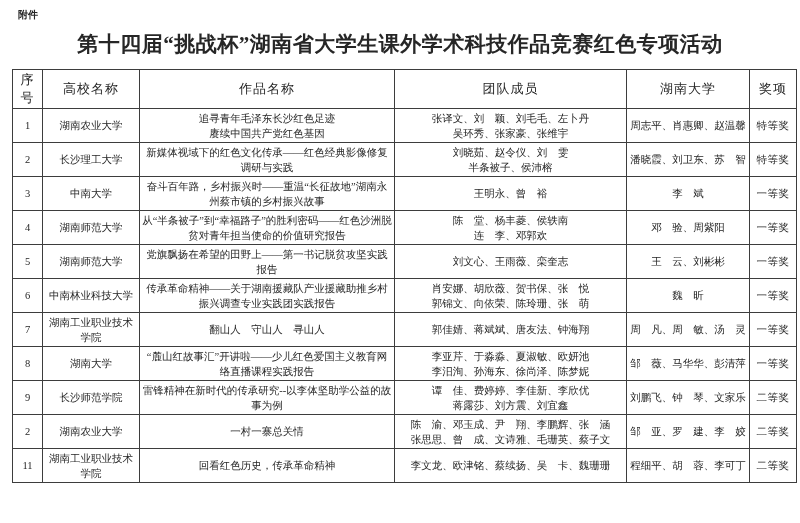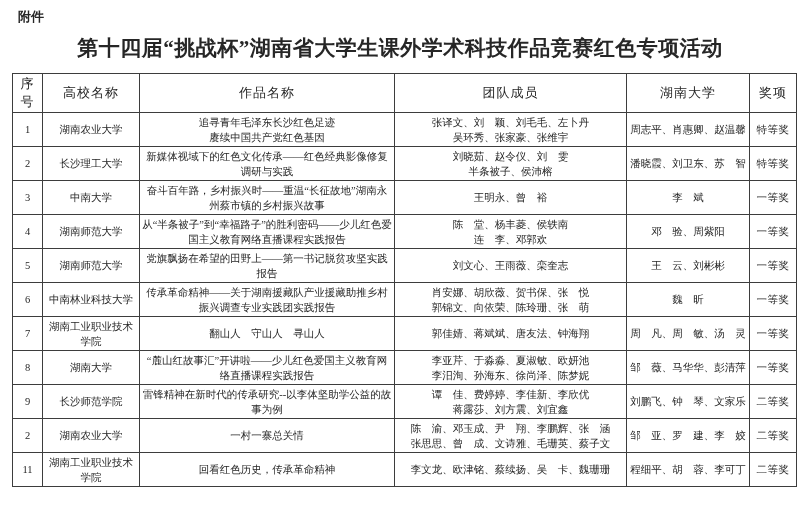--- a/index.html
+++ b/index.html
@@ -6,21 +6,21 @@
   body {
     width: 800px;
     height: 523px;
     background: #ffffff;
     color: #262626;
     font-family: "Liberation Serif", "DejaVu Serif", serif;
     overflow: hidden;
   }
   .attachment {
     padding: 8px 12px 0 18px;
-    font-size: 13px;
+    font-size: 10px;
     font-weight: 700;
   }
   .doc-title {
     margin-top: 9px;
     text-align: center;
     font-size: 21px;
     font-weight: 700;
     line-height: 27px;
     letter-spacing: 0.5px;
   }
@@ -105,21 +105,21 @@
       <td class="c-no">3</td>
       <td class="c-uni">中南大学</td>
       <td class="c-work">奋斗百年路，乡村振兴时——重温“长征故地”湖南永州蔡市镇的乡村振兴故事</td>
       <td class="c-team">王明永、曾　裕</td>
       <td class="c-adv">李　斌</td>
       <td class="c-award">一等奖</td>
     </tr>
     <tr>
       <td class="c-no">4</td>
       <td class="c-uni">湖南师范大学</td>
-      <td class="c-work">从“半条被子”到“幸福路子”的胜利密码——少儿红色爱国主义教育网络直播课程实践报告</td>
+      <td class="c-work">从“半条被子”到“幸福路子”的胜利密码——红色沙洲脱贫对青年担当使命的价值研究报告</td>
       <td class="c-team">陈　堂、杨丰菱、侯轶南
 连　李、邓郭欢</td>
       <td class="c-adv">邓　验、周紫阳</td>
       <td class="c-award">一等奖</td>
     </tr>
     <tr>
       <td class="c-no">5</td>
       <td class="c-uni">湖南师范大学</td>
       <td class="c-work">党旗飘扬在希望的田野上——第一书记脱贫攻坚实践报告</td>
       <td class="c-team">刘文心、王雨薇、栾奎志</td>

